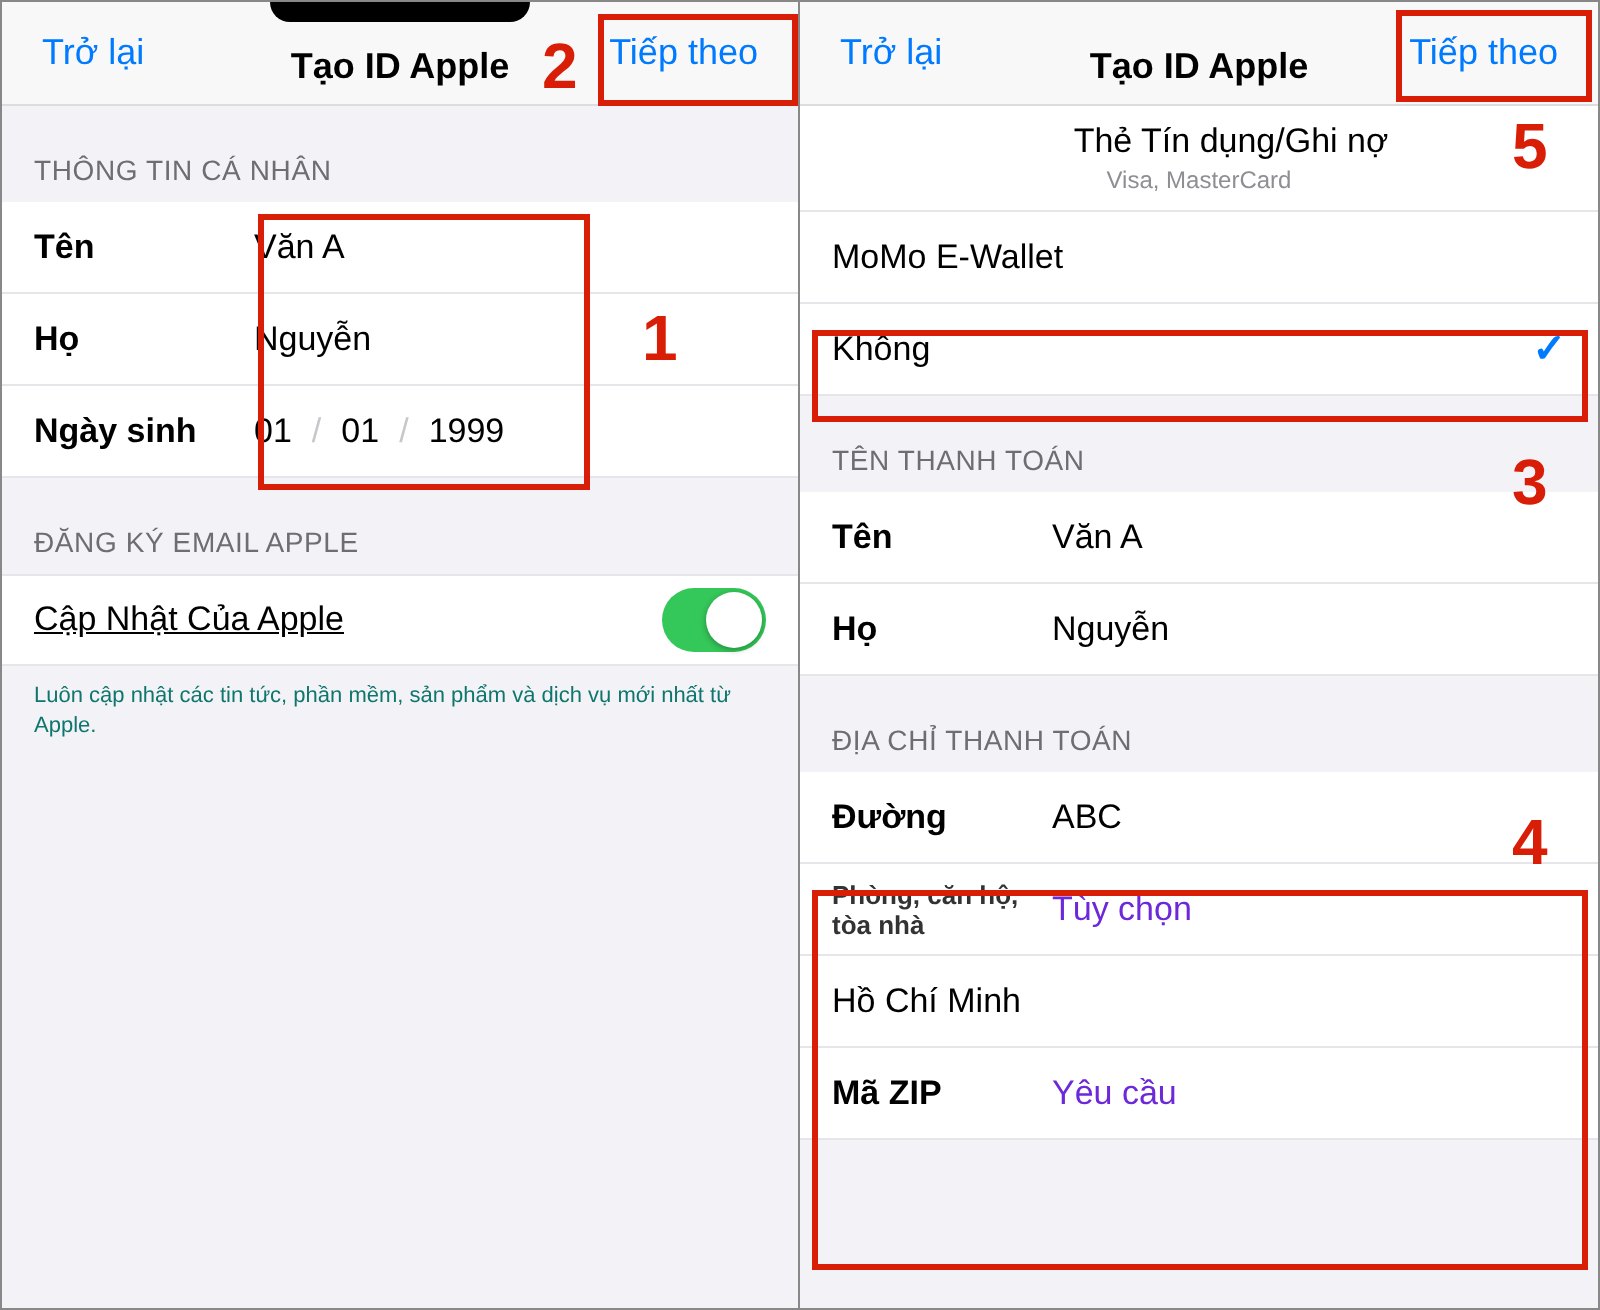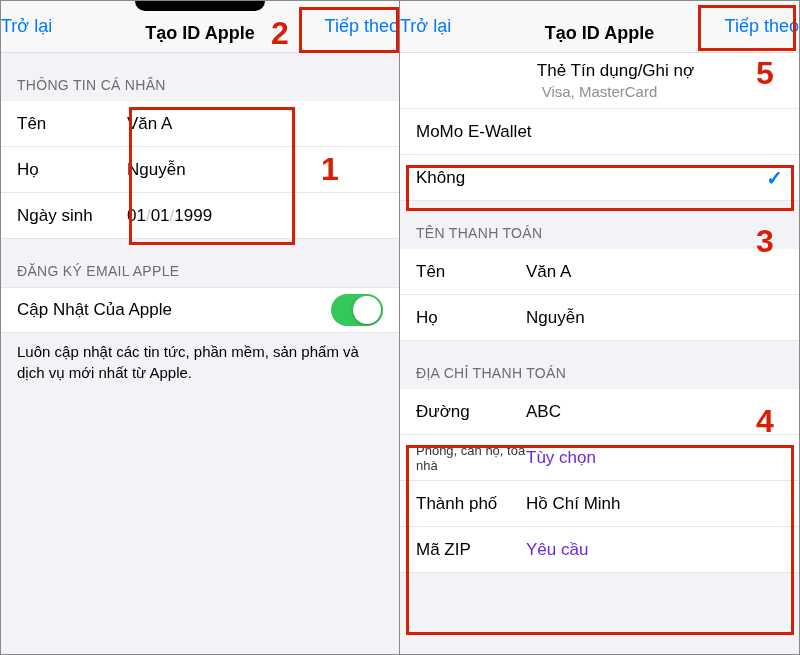--- a/index.html
+++ b/index.html
@@ -24,21 +24,21 @@
       border-right: 1px solid #888;
       height: 100%;
     }
     .screen:last-child { border-right: none; }
     .navbar {
       display: flex;
       justify-content: space-between;
       align-items: center;
       height: 52px;
       background: #f8f8f8;
-      padding: 0 0;
+      padding: 0 20px;
       border-bottom: 1px solid #ddd;
       position: relative;
     }
     .nav-left, .nav-right {
       color: #007aff;
       font-size: 18px;
       font-weight: 400;
       cursor: pointer;
       z-index: 2;
     }
@@ -66,58 +66,60 @@
       min-height: 46px;
       padding: 0 16px;
       border-bottom: 1px solid #e5e5ea;
       font-size: 17px;
       color: #000;
     }
     .row-label {
       width: 110px;
       flex-shrink: 0;
       font-size: 17px;
+      font-weight: bold;
     }
     .row-label.small {
       font-size: 13px;
       color: #333;
     }
     .row-value {
       color: #000;
       font-size: 17px;
     }
     .row-placeholder {
       color: #6d28d9;
       font-size: 17px;
     }
     .row-subtitle {
-      font-size: 15px;
+      font-size: 12px;
       color: #8e8e93;
       margin-top: 2px;
     }
     .row-stack {
       display: flex;
       flex-direction: column;
       padding-top: 8px;
       padding-bottom: 8px;
     }
     .row-main {
       font-size: 17px;
       color: #000;
       margin-left: 32px;
     }
     .date-parts {
       display: flex;
+      gap: 10px;
       align-items: center;
       font-size: 17px;
     }
     .date-sep { color: #c7c7cc; }
     .footer-note {
-      font-size: 15px;
-      color: #000000;
+      font-size: 11px;
+      color: #0f766e;
       padding: 8px 16px;
       line-height: 1.4;
     }
     .toggle {
       width: 52px;
       height: 32px;
       background: #34c759;
       border-radius: 16px;
       position: relative;
       margin-left: auto;
@@ -196,21 +198,21 @@
         <span>01</span>
         <span class="date-sep">/</span>
         <span>01</span>
         <span class="date-sep">/</span>
         <span>1999</span>
       </div>
     </div>
 
     <div class="section-header">ĐĂNG KÝ EMAIL APPLE</div>
 
-    <div class="row" style="border-top:1px solid #e5e5ea;">
+    <div class="row" style="border-top:1px solid #e5e5ea;text-decoration:underline;">
       <div>Cập Nhật Của Apple</div>
       <div class="toggle">
         <div class="toggle-knob"></div>
       </div>
     </div>
 
     <div class="footer-note">Luôn cập nhật các tin tức, phần mềm, sản phẩm và dịch vụ mới nhất từ Apple.</div>
 
     <div class="anno" style="top:106px; left:128px; width:166px; height:138px;"></div>
     <div class="anno-num" style="top:150px; left:320px;">1</div>
@@ -257,21 +259,20 @@
       <div class="row-label">Đường</div>
       <div class="row-value">ABC</div>
     </div>
 
     <div class="row">
       <div class="row-label small">Phòng, căn hộ, tòa nhà</div>
       <div class="row-placeholder">Tùy chọn</div>
     </div>
 
     <div class="row">
-      <div class="row-label">Thành phố</div>
       <div class="row-value">Hồ Chí Minh</div>
     </div>
 
     <div class="row">
       <div class="row-label">Mã ZIP</div>
       <div class="row-placeholder">Yêu cầu</div>
     </div>
 
     <div class="anno" style="top:4px; left:298px; width:98px; height:46px;"></div>
     <div class="anno-num" style="top:54px; left:356px;">5</div>

